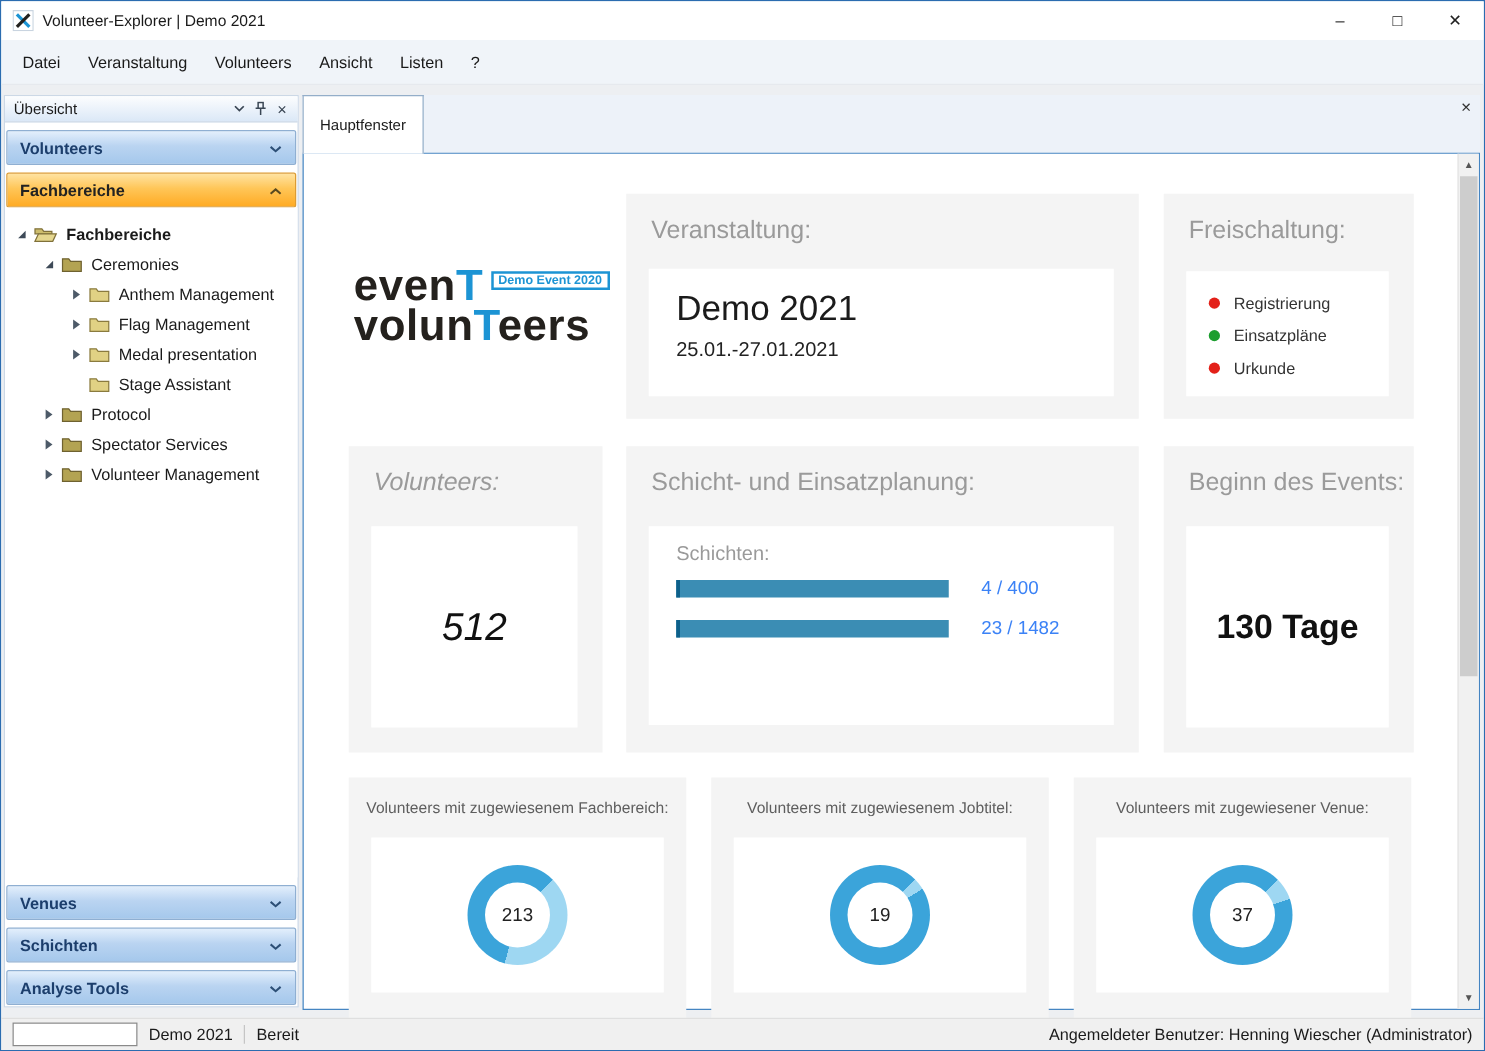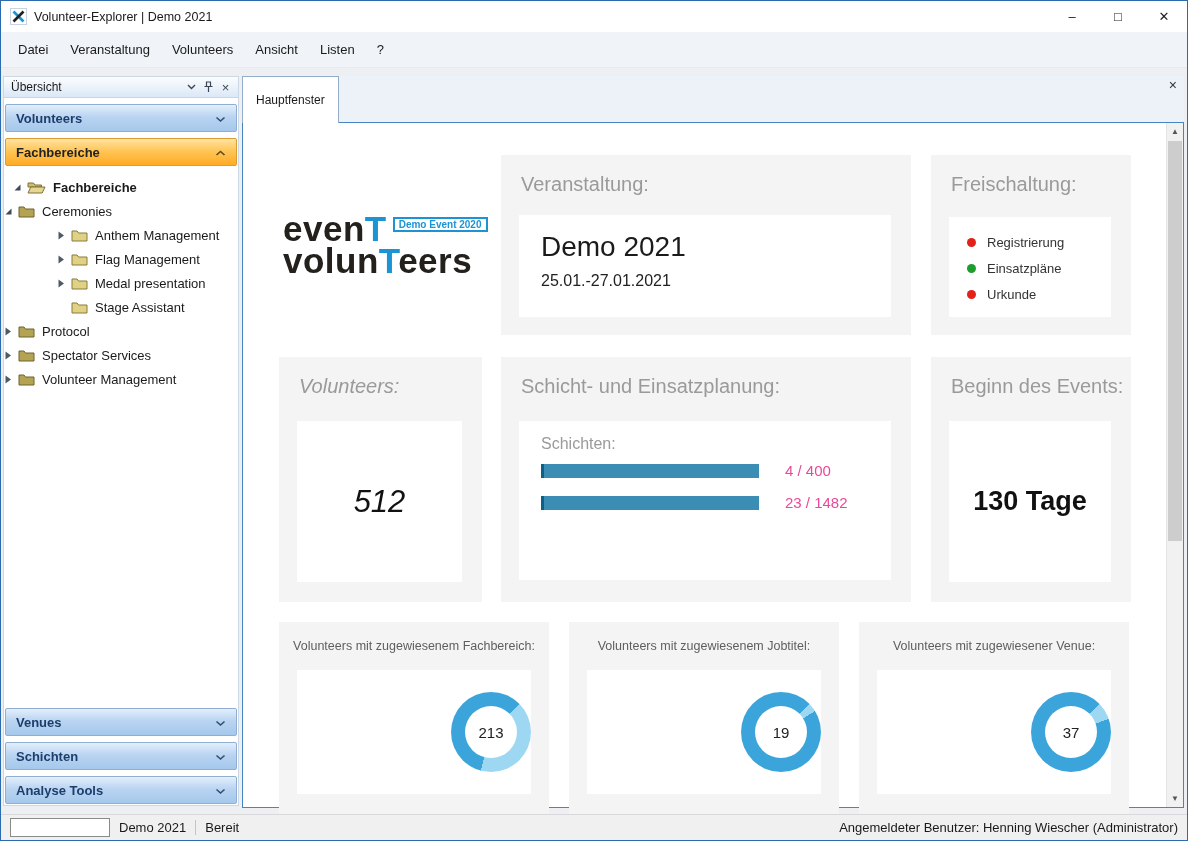--- a/index.html
+++ b/index.html
@@ -26,21 +26,21 @@
   .panel-header { flex:0 0 21px; background:linear-gradient(#fcfdfe,#dbe8f7); border-bottom:1px solid #c7d5e5; display:flex; align-items:center; padding:0 4px 0 7px; font-size:12px; }
   .panel-header-label { flex:1; }
   .ph-icon { width:17px; height:17px; display:flex; align-items:center; justify-content:center; color:#3a4654; font-size:13px; }
 
   .group { flex:0 0 28px; margin:6px 1px 0 1px; display:flex; align-items:center; justify-content:space-between; padding:0 10px; font-weight:bold; font-size:13px; border:1px solid #8fafd2; border-radius:2px; background:linear-gradient(#e3effc,#bad4f1 45%,#a5c8ec); color:#1c3e6c; }
   .group.orange { background:linear-gradient(#ffe3a2,#ffc658 45%,#ffab24); border-color:#dd9c33; color:#222; }
   .group.last { margin-bottom:1px; }
 
   .tree { flex:1; padding-top:9px; overflow:hidden; background:#fff; }
   .tree-row { height:24px; display:flex; align-items:center; font-size:13px; white-space:nowrap; }
-  .lvl0 { padding-left:9px; } .lvl1 { } .lvl2 { padding-left:53px; }
+  .lvl0 { padding-left:9px; } .lvl1 { padding-left:31px; } .lvl2 { padding-left:53px; }
   .expander { width:14px; display:flex; align-items:center; flex:0 0 14px; }
   .folder { margin-right:7px; display:flex; }
   .bold { font-weight:bold; }
 
   
   .main { position:absolute; left:241px; top:8px; right:3px; bottom:6px; display:flex; flex-direction:column; }
   .tabstrip { flex:0 0 21px; display:flex; align-items:stretch; background:#edf2f9; position:relative; z-index:2; }
   .tab { background:#fff; border:1px solid #94aec9; border-bottom:none; padding:16px 13px; display:flex; align-items:center; font-size:12px; margin-bottom:-1px; z-index:3; }
   .tab-close { position:absolute; right:7px; top:2px; font-size:14px; color:#333; line-height:1; }
   .content { flex:1; background:#fff; border:1px solid #4585c2; position:relative; z-index:1; }
@@ -82,24 +82,24 @@
   .legend-dot { width:9px; height:9px; border-radius:50%; margin-right:11px; flex:0 0 9px; }
   .legend-label { font-size:13px; color:#333; }
 
   .big-number { font-size:31px; color:#111; }
   .big-days { font-size:27px; font-weight:bold; color:#111; }
 
   .prog-label { font-size:16px; color:#9a9a9a; margin-bottom:9px; }
   .prog-row { display:flex; align-items:center; margin-bottom:15px; }
   .prog-track { width:218px; height:14px; position:relative; margin-right:26px; }
   .prog-fill { position:absolute; left:0; top:0; bottom:0; }
-  .prog-text { font-size:15px; color:#ec4899; }
+  .prog-text { font-size:15px; color:#3b82f6; }
 
   .donut-card { position:absolute; top:499px; width:270px; height:192px; background:#f4f4f4; }
-  .donut-card .inner { left:18px; top:48px; right:18px; bottom:20px; display:flex; align-items:center; justify-content:flex-end; }
+  .donut-card .inner { left:18px; top:48px; right:18px; bottom:20px; display:flex; align-items:center; justify-content:center; }
   .donut-title { position:absolute; top:17px; left:6px; right:6px; text-align:center; font-size:12.5px; color:#5e5e5e; white-space:nowrap; overflow:hidden; }
   .donut { width:80px; height:80px; border-radius:50%; display:flex; align-items:center; justify-content:center; }
   .donut-hole { width:52px; height:52px; border-radius:50%; background:#fff; display:flex; align-items:center; justify-content:center; font-size:15px; color:#222; }
 
   
   .statusbar { flex:0 0 26px; background:#f0f0f0; border-top:1px solid #d9d9d9; display:flex; align-items:center; padding:0 9px; font-size:13px; }
   .status-input { width:100px; height:19px; border:1px solid #8a8a8a; background:#fff; margin-right:9px; font:inherit; padding:0 4px; }
   .sep { width:1px; height:15px; background:#c5c5c5; margin:0 9px; }
   .status-right { margin-left:auto; }
 </style>

